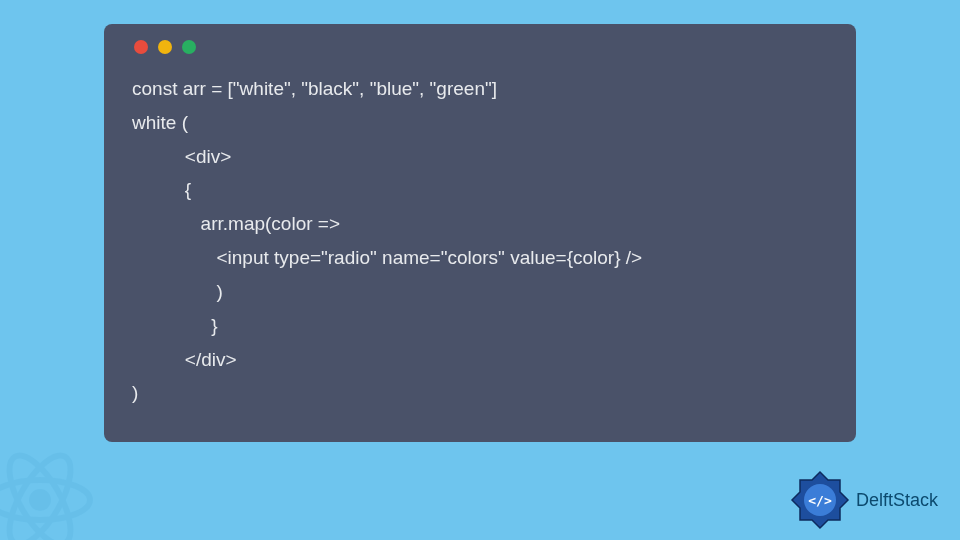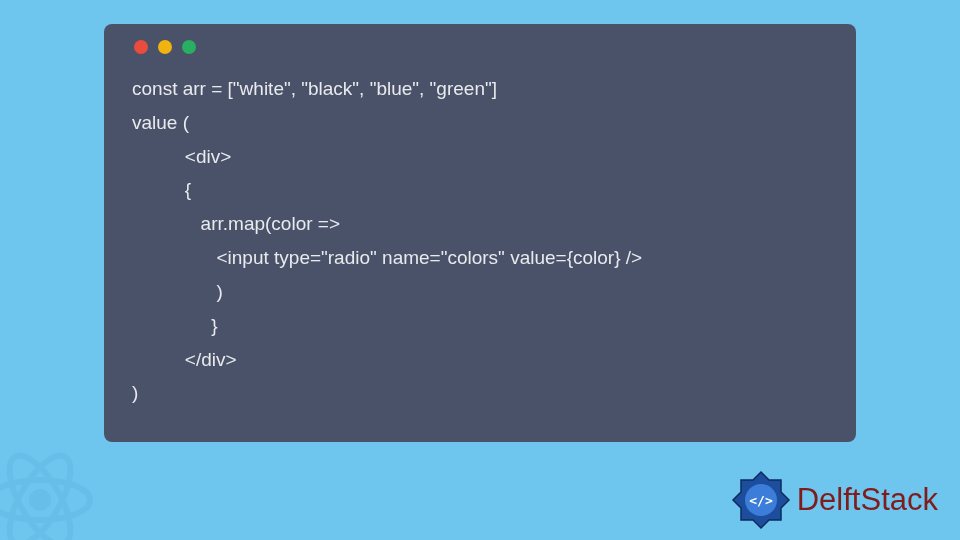--- a/index.html
+++ b/index.html
@@ -57,44 +57,44 @@
     }
     .logo-badge {
       width: 64px;
       height: 64px;
       position: relative;
       display: flex;
       align-items: center;
       justify-content: center;
     }
     .logo-text {
-      font-size: 31px;
+      font-size: 18px;
       font-weight: 500;
-      color: #7f1d1d;
+      color: #0c4a6e;
     }
     .watermark {
       position: absolute;
       bottom: -20px;
       left: -20px;
       width: 120px;
       height: 120px;
       opacity: 0.18;
     }
   </style>
 </head>
 <body>
 
 <div class="code-window">
   <div class="window-controls">
     <div class="dot dot-red"></div>
     <div class="dot dot-yellow"></div>
     <div class="dot dot-green"></div>
   </div>
   <div class="code"><span>const arr = ["white", "black", "blue", "green"]</span>
-<span>value (</span>
+<span>white (</span>
 <span>          &lt;div&gt;</span>
 <span>          {</span>
 <span>             arr.map(color =&gt;</span>
 <span>                &lt;input type="radio" name="colors" value={color} /&gt;</span>
 <span>                )</span>
 <span>               }</span>
 <span>          &lt;/div&gt;</span>
 <span>)</span></div>
 </div>
 

